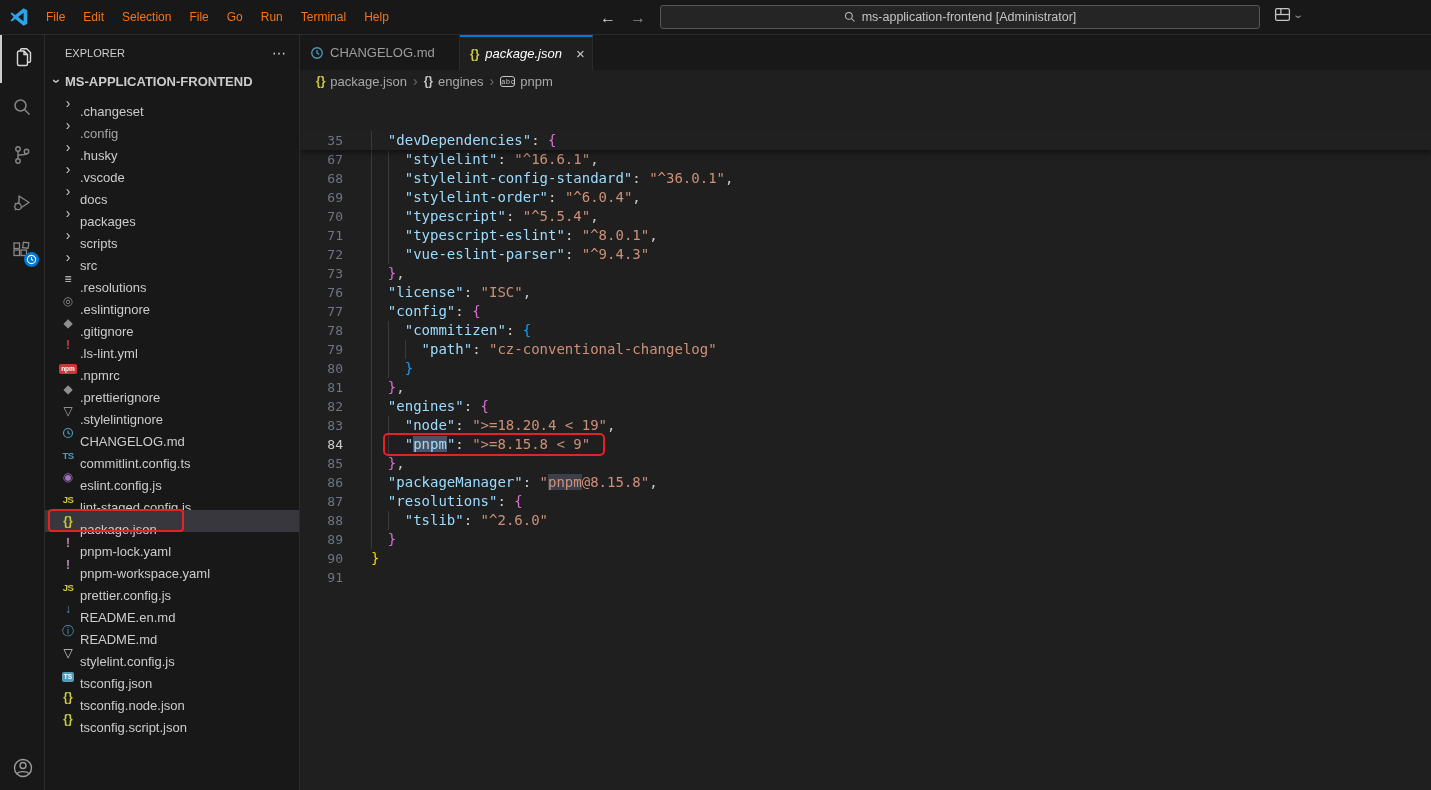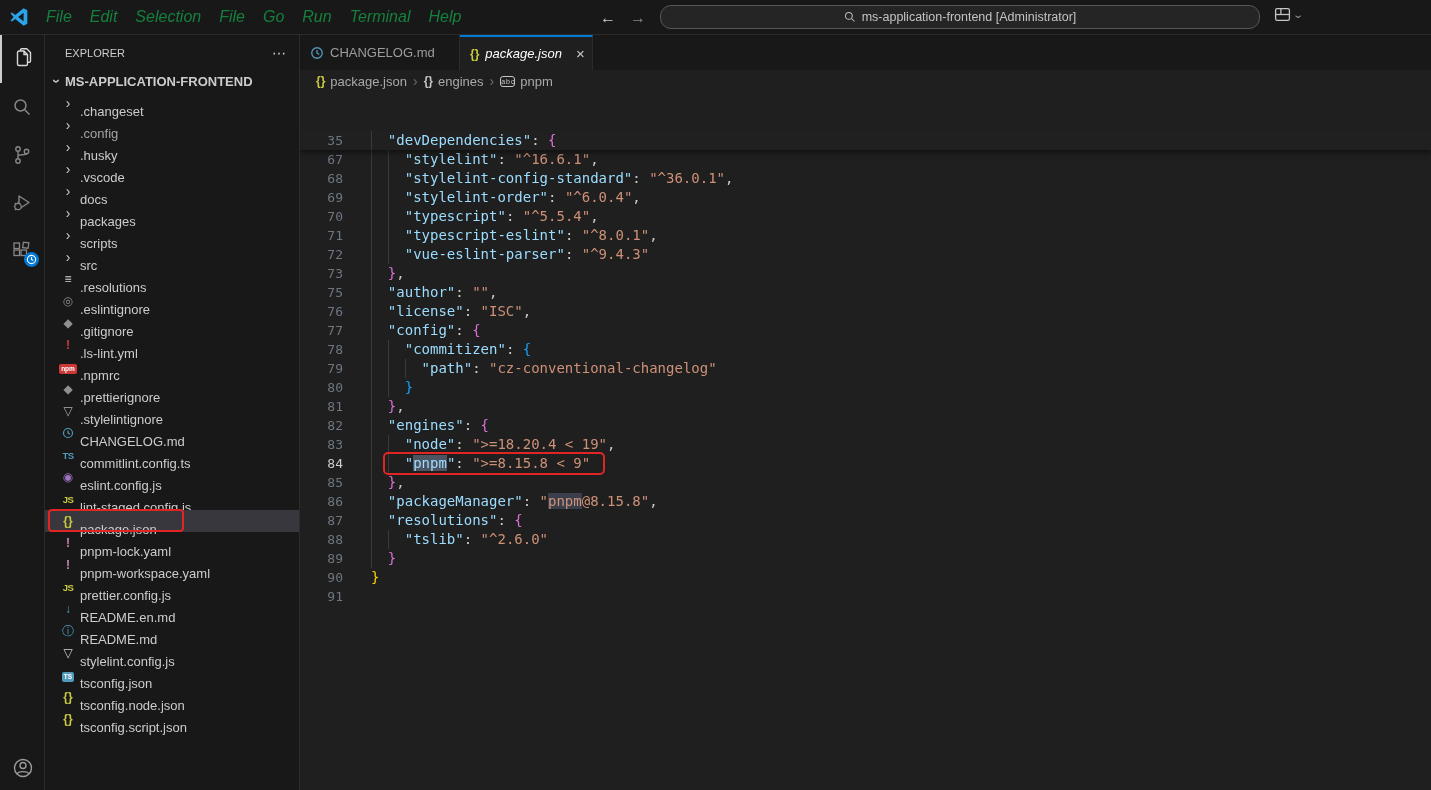--- a/index.html
+++ b/index.html
@@ -6,26 +6,26 @@
   html,body { background:#000; }
   #app {
     position:relative; width:1431px; height:790px; overflow:hidden;
     background:#1f1f1f; font-family:"Liberation Sans", sans-serif;
     color:#cccccc; -webkit-font-smoothing:antialiased;
   }
   
   .titlebar { position:absolute; left:0; top:0; width:1431px; height:35px;
     background:#181818; display:flex; align-items:center; border-bottom:1px solid #2b2b2b; }
   .vscode-logo { width:20px; height:20px; margin:0 8px 0 9px; flex:0 0 auto; }
-  .menu-item { font-size:16px; color:#15803d; padding:4px 9px; border-radius:5px; cursor:default;font-style:italic; }
+  .menu-item { font-size:12px; color:#f97316; padding:4px 9px; border-radius:5px; cursor:default; }
   .nav-arrows { position:absolute; left:600px; top:0; height:35px; display:flex; align-items:center; gap:14px; }
   .nav-arrow { font-size:16px; }
   .nav-back { color:#cccccc; } .nav-fwd { color:#8a8a8a; }
   .cmd-center { position:absolute; left:660px; top:5px; width:600px; height:24px;
-    background:#252525; border:1px solid #565656; border-radius:11px;
+    background:#252525; border:1px solid #565656; border-radius:3px;
     display:flex; align-items:center; justify-content:center; gap:6px;
     font-size:12.5px; color:#c3c3c3; }
   .layout-btn { position:absolute; left:1274px; top:6px; display:flex; align-items:center; gap:3px; color:#c5c5c5; }
   .chev-down { font-size:10px; color:#9a9a9a; transform:scaleX(1.4); }
   
   .main { position:absolute; left:0; top:35px; width:1431px; height:755px; display:flex; }
   .activitybar { width:45px; height:100%; background:#181818; border-right:1px solid #2b2b2b;
     display:flex; flex-direction:column; align-items:center; position:relative; }
   .ab-item { width:45px; height:48px; display:flex; align-items:center; justify-content:center; position:relative; }
   .ab-item.active { border-left:2px solid #cccccc; }
@@ -342,21 +342,20 @@
       <div class="code">
         <div class="cl sticky"><span class="ln">35</span><span class="lc"><span class="guide" style="left: 28px;"></span>  <span class="tk-key">"devDependencies"</span><span class="tk-p">: </span><span class="tk-b2">{</span></span></div>
         <div id="code-lines">
             <div class="cl"><span class="ln">67</span><span class="lc"><span class="guide" style="left: 28px;"></span><span class="guide" style="left: 44.84px;"></span>    <span class="tk-key">"stylelint"</span><span class="tk-p">: </span><span class="tk-str">"^16.6.1"</span><span class="tk-p">,</span></span></div>
             <div class="cl"><span class="ln">68</span><span class="lc"><span class="guide" style="left: 28px;"></span><span class="guide" style="left: 44.84px;"></span>    <span class="tk-key">"stylelint-config-standard"</span><span class="tk-p">: </span><span class="tk-str">"^36.0.1"</span><span class="tk-p">,</span></span></div>
             <div class="cl"><span class="ln">69</span><span class="lc"><span class="guide" style="left: 28px;"></span><span class="guide" style="left: 44.84px;"></span>    <span class="tk-key">"stylelint-order"</span><span class="tk-p">: </span><span class="tk-str">"^6.0.4"</span><span class="tk-p">,</span></span></div>
             <div class="cl"><span class="ln">70</span><span class="lc"><span class="guide" style="left: 28px;"></span><span class="guide" style="left: 44.84px;"></span>    <span class="tk-key">"typescript"</span><span class="tk-p">: </span><span class="tk-str">"^5.5.4"</span><span class="tk-p">,</span></span></div>
             <div class="cl"><span class="ln">71</span><span class="lc"><span class="guide" style="left: 28px;"></span><span class="guide" style="left: 44.84px;"></span>    <span class="tk-key">"typescript-eslint"</span><span class="tk-p">: </span><span class="tk-str">"^8.0.1"</span><span class="tk-p">,</span></span></div>
             <div class="cl"><span class="ln">72</span><span class="lc"><span class="guide" style="left: 28px;"></span><span class="guide" style="left: 44.84px;"></span>    <span class="tk-key">"vue-eslint-parser"</span><span class="tk-p">: </span><span class="tk-str">"^9.4.3"</span></span></div>
             <div class="cl"><span class="ln">73</span><span class="lc"><span class="guide" style="left: 28px;"></span>  <span class="tk-b2">}</span><span class="tk-p">,</span></span></div>
-            <div class="cl"><span class="ln">75</span><span class="lc"><span class="guide" style="left: 28px;"></span>  <span class="tk-key">"author"</span><span class="tk-p">: </span><span class="tk-str">""</span><span class="tk-p">,</span></span></div>
             <div class="cl"><span class="ln">76</span><span class="lc"><span class="guide" style="left: 28px;"></span>  <span class="tk-key">"license"</span><span class="tk-p">: </span><span class="tk-str">"ISC"</span><span class="tk-p">,</span></span></div>
             <div class="cl"><span class="ln">77</span><span class="lc"><span class="guide" style="left: 28px;"></span>  <span class="tk-key">"config"</span><span class="tk-p">: </span><span class="tk-b2">{</span></span></div>
             <div class="cl"><span class="ln">78</span><span class="lc"><span class="guide" style="left: 28px;"></span><span class="guide" style="left: 44.84px;"></span>    <span class="tk-key">"commitizen"</span><span class="tk-p">: </span><span class="tk-b3">{</span></span></div>
             <div class="cl"><span class="ln">79</span><span class="lc"><span class="guide" style="left: 28px;"></span><span class="guide" style="left: 44.84px;"></span><span class="guide" style="left: 61.68px;"></span>      <span class="tk-key">"path"</span><span class="tk-p">: </span><span class="tk-str">"cz-conventional-changelog"</span></span></div>
             <div class="cl"><span class="ln">80</span><span class="lc"><span class="guide" style="left: 28px;"></span><span class="guide" style="left: 44.84px;"></span>    <span class="tk-b3">}</span></span></div>
             <div class="cl"><span class="ln">81</span><span class="lc"><span class="guide" style="left: 28px;"></span>  <span class="tk-b2">}</span><span class="tk-p">,</span></span></div>
             <div class="cl"><span class="ln">82</span><span class="lc"><span class="guide" style="left: 28px;"></span>  <span class="tk-key">"engines"</span><span class="tk-p">: </span><span class="tk-b2">{</span></span></div>
             <div class="cl"><span class="ln">83</span><span class="lc"><span class="guide" style="left: 28px;"></span><span class="guide" style="left: 44.84px;"></span>    <span class="tk-key">"node"</span><span class="tk-p">: </span><span class="tk-str">"&gt;=18.20.4 &lt; 19"</span><span class="tk-p">,</span></span></div>
             <div class="cl"><span class="ln active">84</span><span class="lc"><span class="guide" style="left: 28px;"></span><span class="guide" style="left: 44.84px;"></span>    <span class="tk-key">"</span><span class="tk-key bg-sel">pnpm</span><span class="tk-key">"</span><span class="tk-p">: </span><span class="tk-str">"&gt;=8.15.8 &lt; 9"</span></span><div class="line-redbox"></div></div>
             <div class="cl"><span class="ln">85</span><span class="lc"><span class="guide" style="left: 28px;"></span>  <span class="tk-b2">}</span><span class="tk-p">,</span></span></div>

